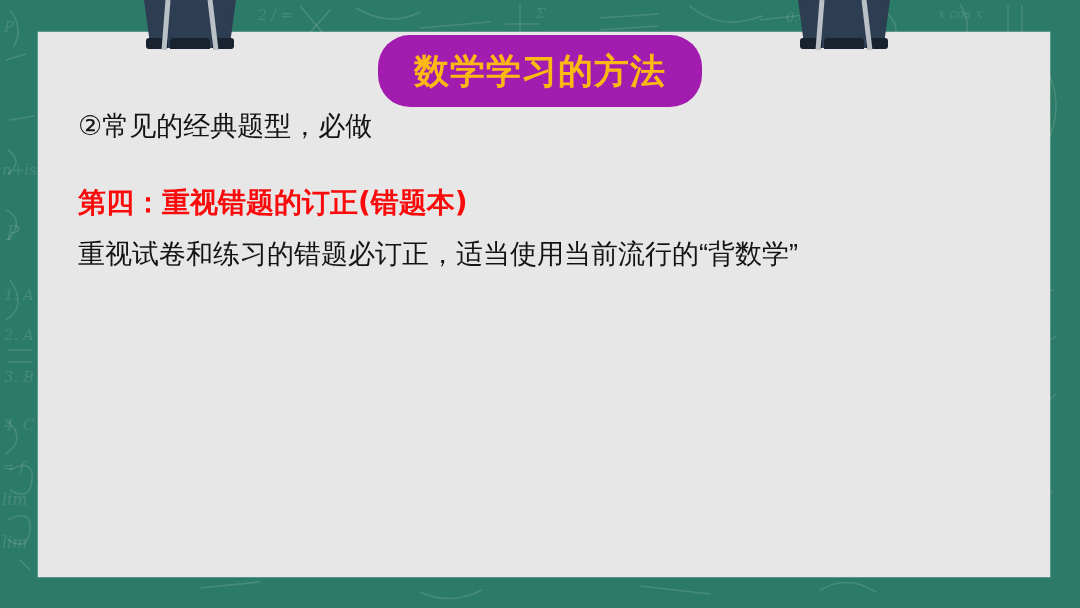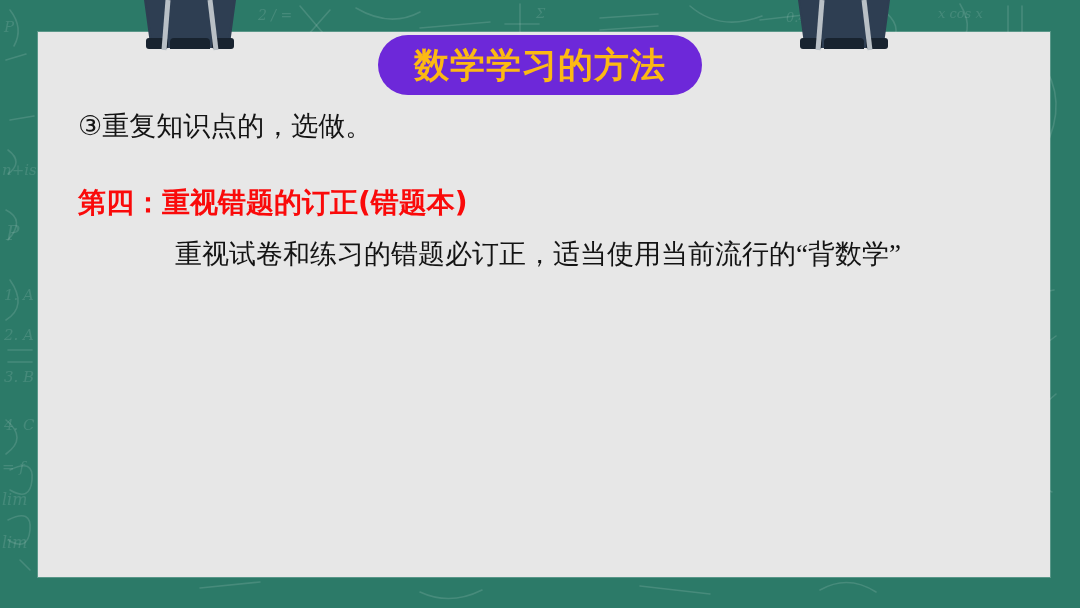--- a/index.html
+++ b/index.html
@@ -57,22 +57,22 @@
   .clip.left  { left: 138px; }
   .clip.right { left: 792px; }
   .clip svg { display: block; width: 104px; height: 52px; }
 
   
   .title-pill {
     position: absolute;
     left: 378px;
     top: 35px;
     width: 324px;
-    height: 60px;
-    background: #6d28d9;
+    height: 72px;
+    background: #a21caf;
     border-radius: 32px;
     display: flex;
     align-items: center;
     justify-content: center;
     z-index: 8;
   }
   .title-pill .title-text {
     color: #fcb913;
     font-size: 35px;
     font-weight: bold;
@@ -110,22 +110,21 @@
     white-space: nowrap;
     font-family: "DejaVu Sans", "Liberation Sans", sans-serif;
   }
 
   .para-line {
     color: #141414;
     font-size: 27px;
     line-height: 1.0;
     margin-bottom: 22px;
     white-space: nowrap;
-    font-family: Liberation Serif, serif;
-    text-align: center;
+    font-family: Liberation Sans, sans-serif;
   }
 </style>
 </head>
 <body>
 
 <div class="slide">
 
   <div class="chalk-layer">
     <svg viewBox="0 0 1080 608" xmlns="http://www.w3.org/2000/svg" aria-hidden="true">
       <g stroke="rgba(255,255,255,0.13)" fill="none" stroke-width="1.6" stroke-linecap="round">
@@ -217,21 +216,21 @@
     </svg>
   </div>
 
   <div class="title-pill">
     <span class="title-text">数学学习的方法</span>
   </div>
 
   <div class="body-block">
 
 
-    <div class="list-item">③重复知识点的，选做。</div>
+    <div class="list-item">②常见的经典题型，必做</div>
 
     <div class="heading h-second">第四：重视错题的订正(错题本)</div>
 
     <div class="para-line">重视试卷和练习的错题必订正，适当使用当前流行的“背数学”</div>
 
   </div>
 
 </div>
 
 </body></html>

